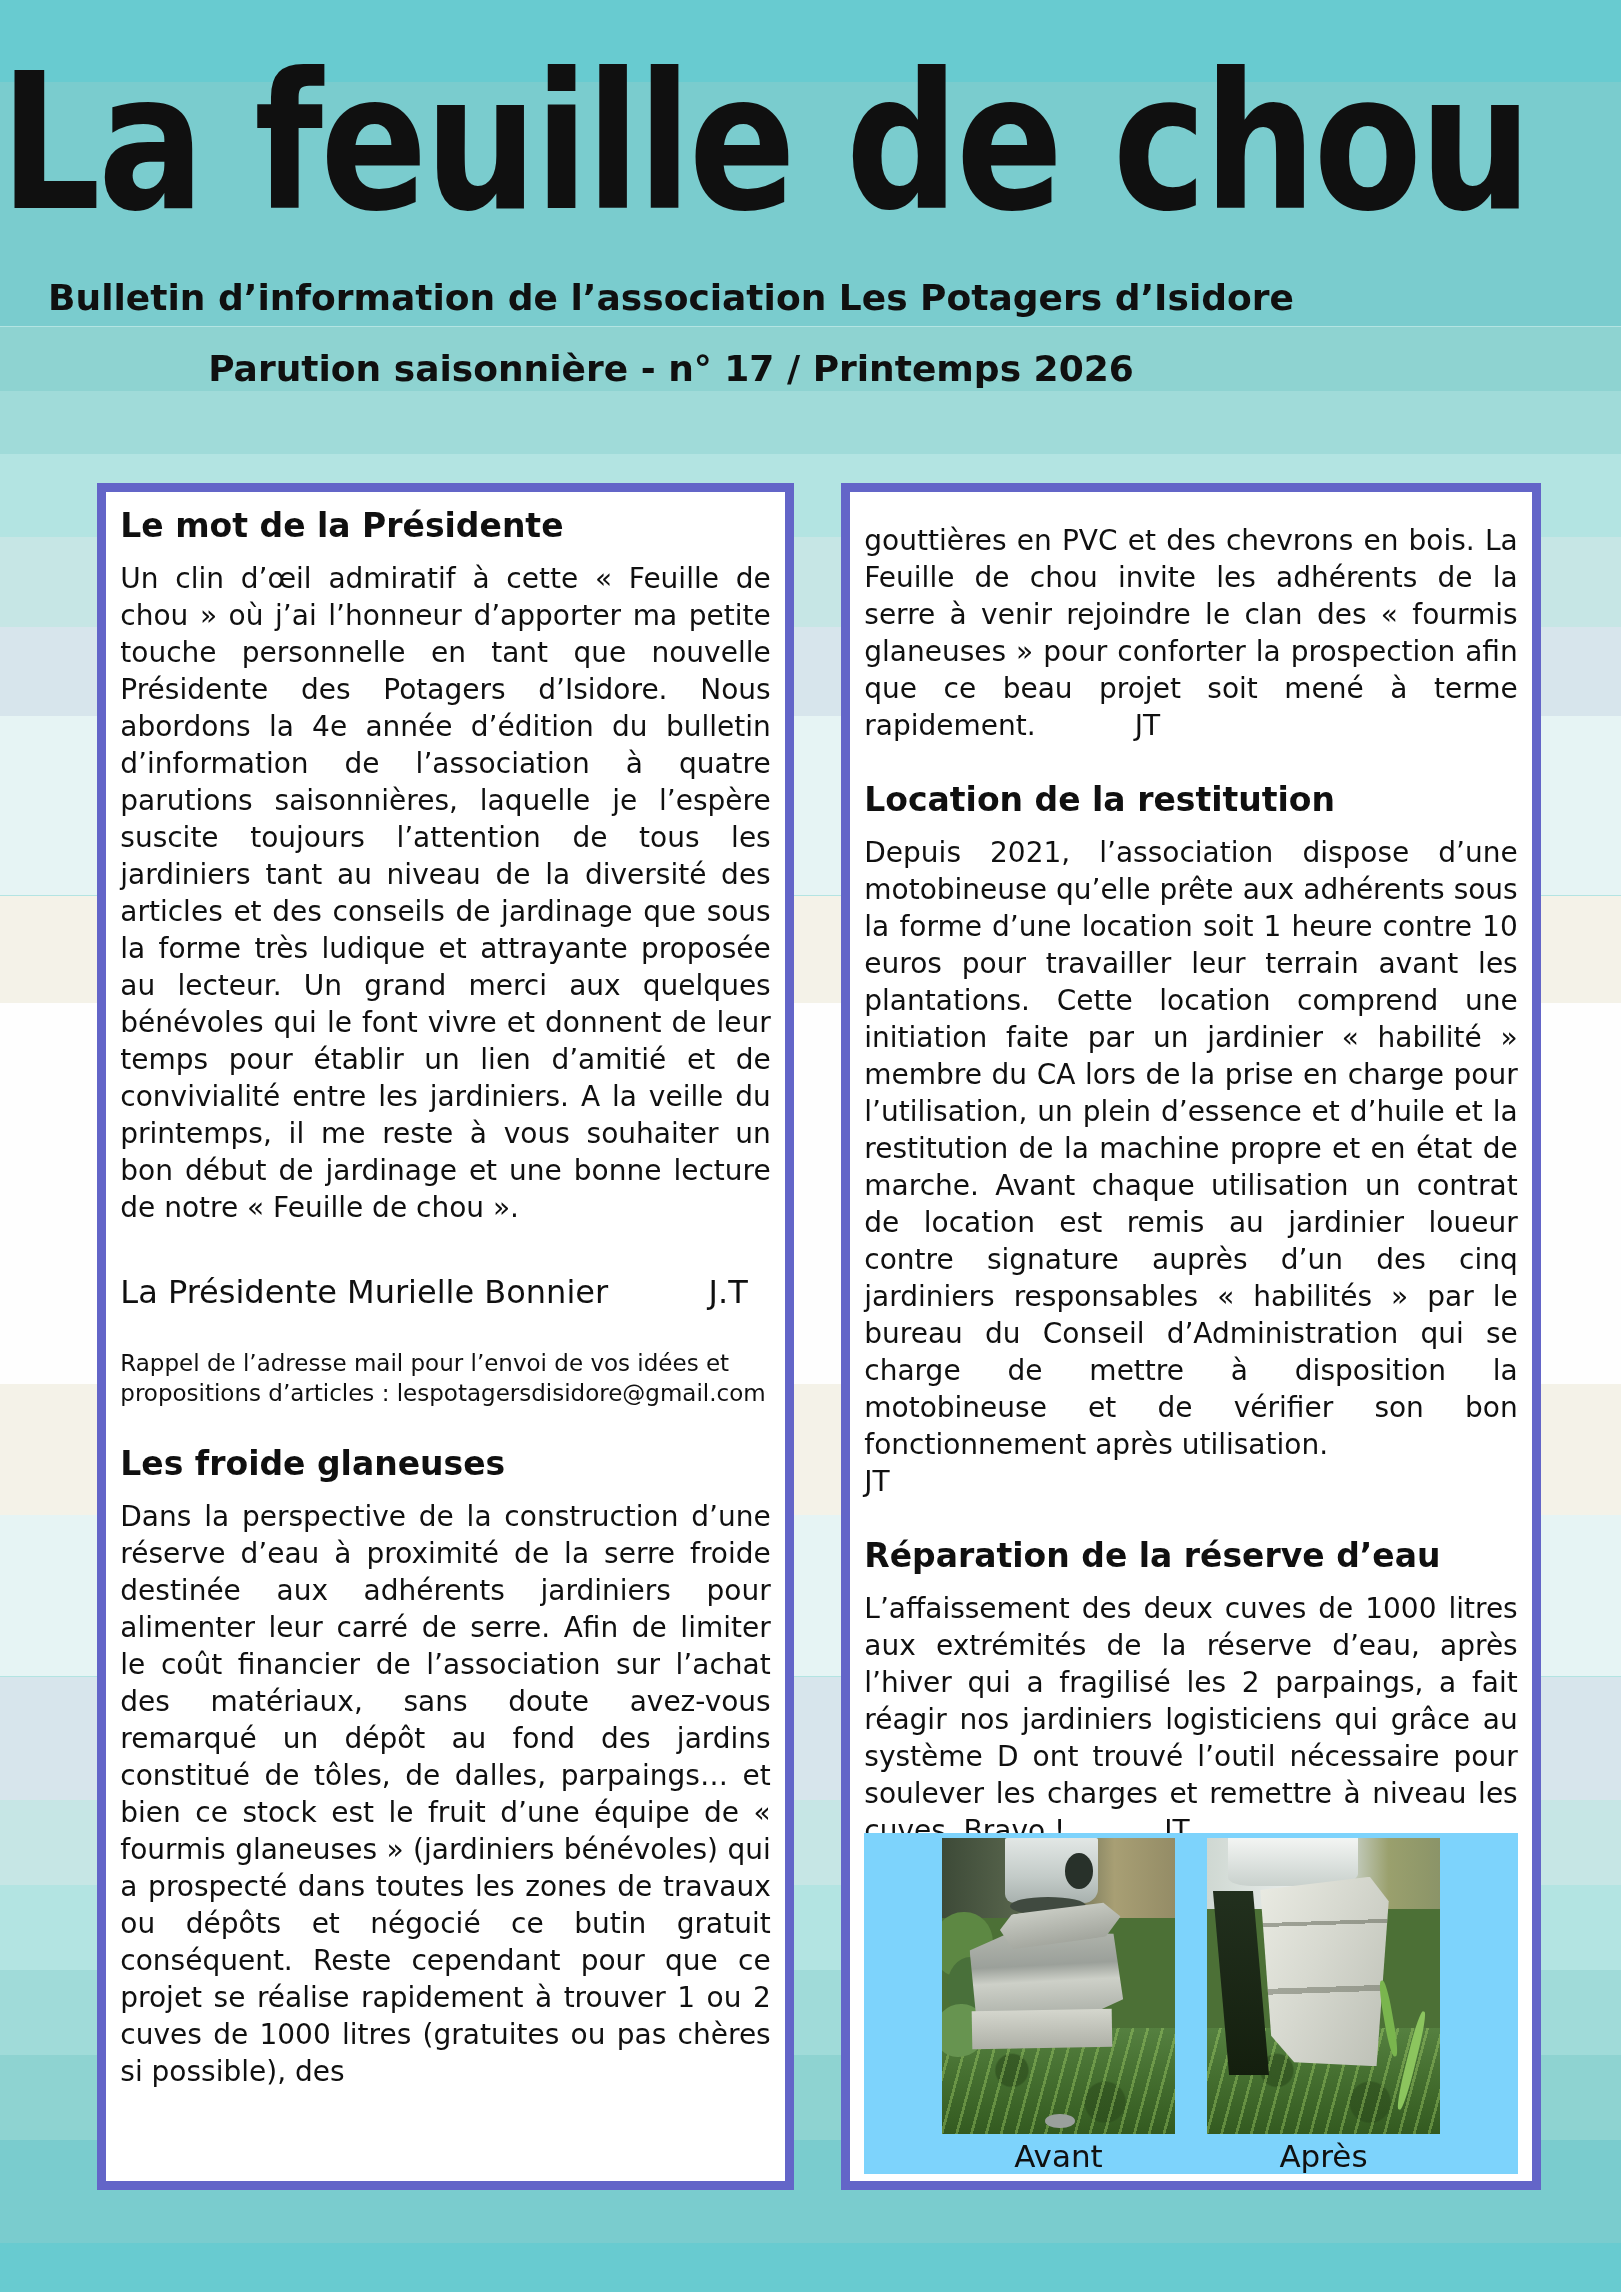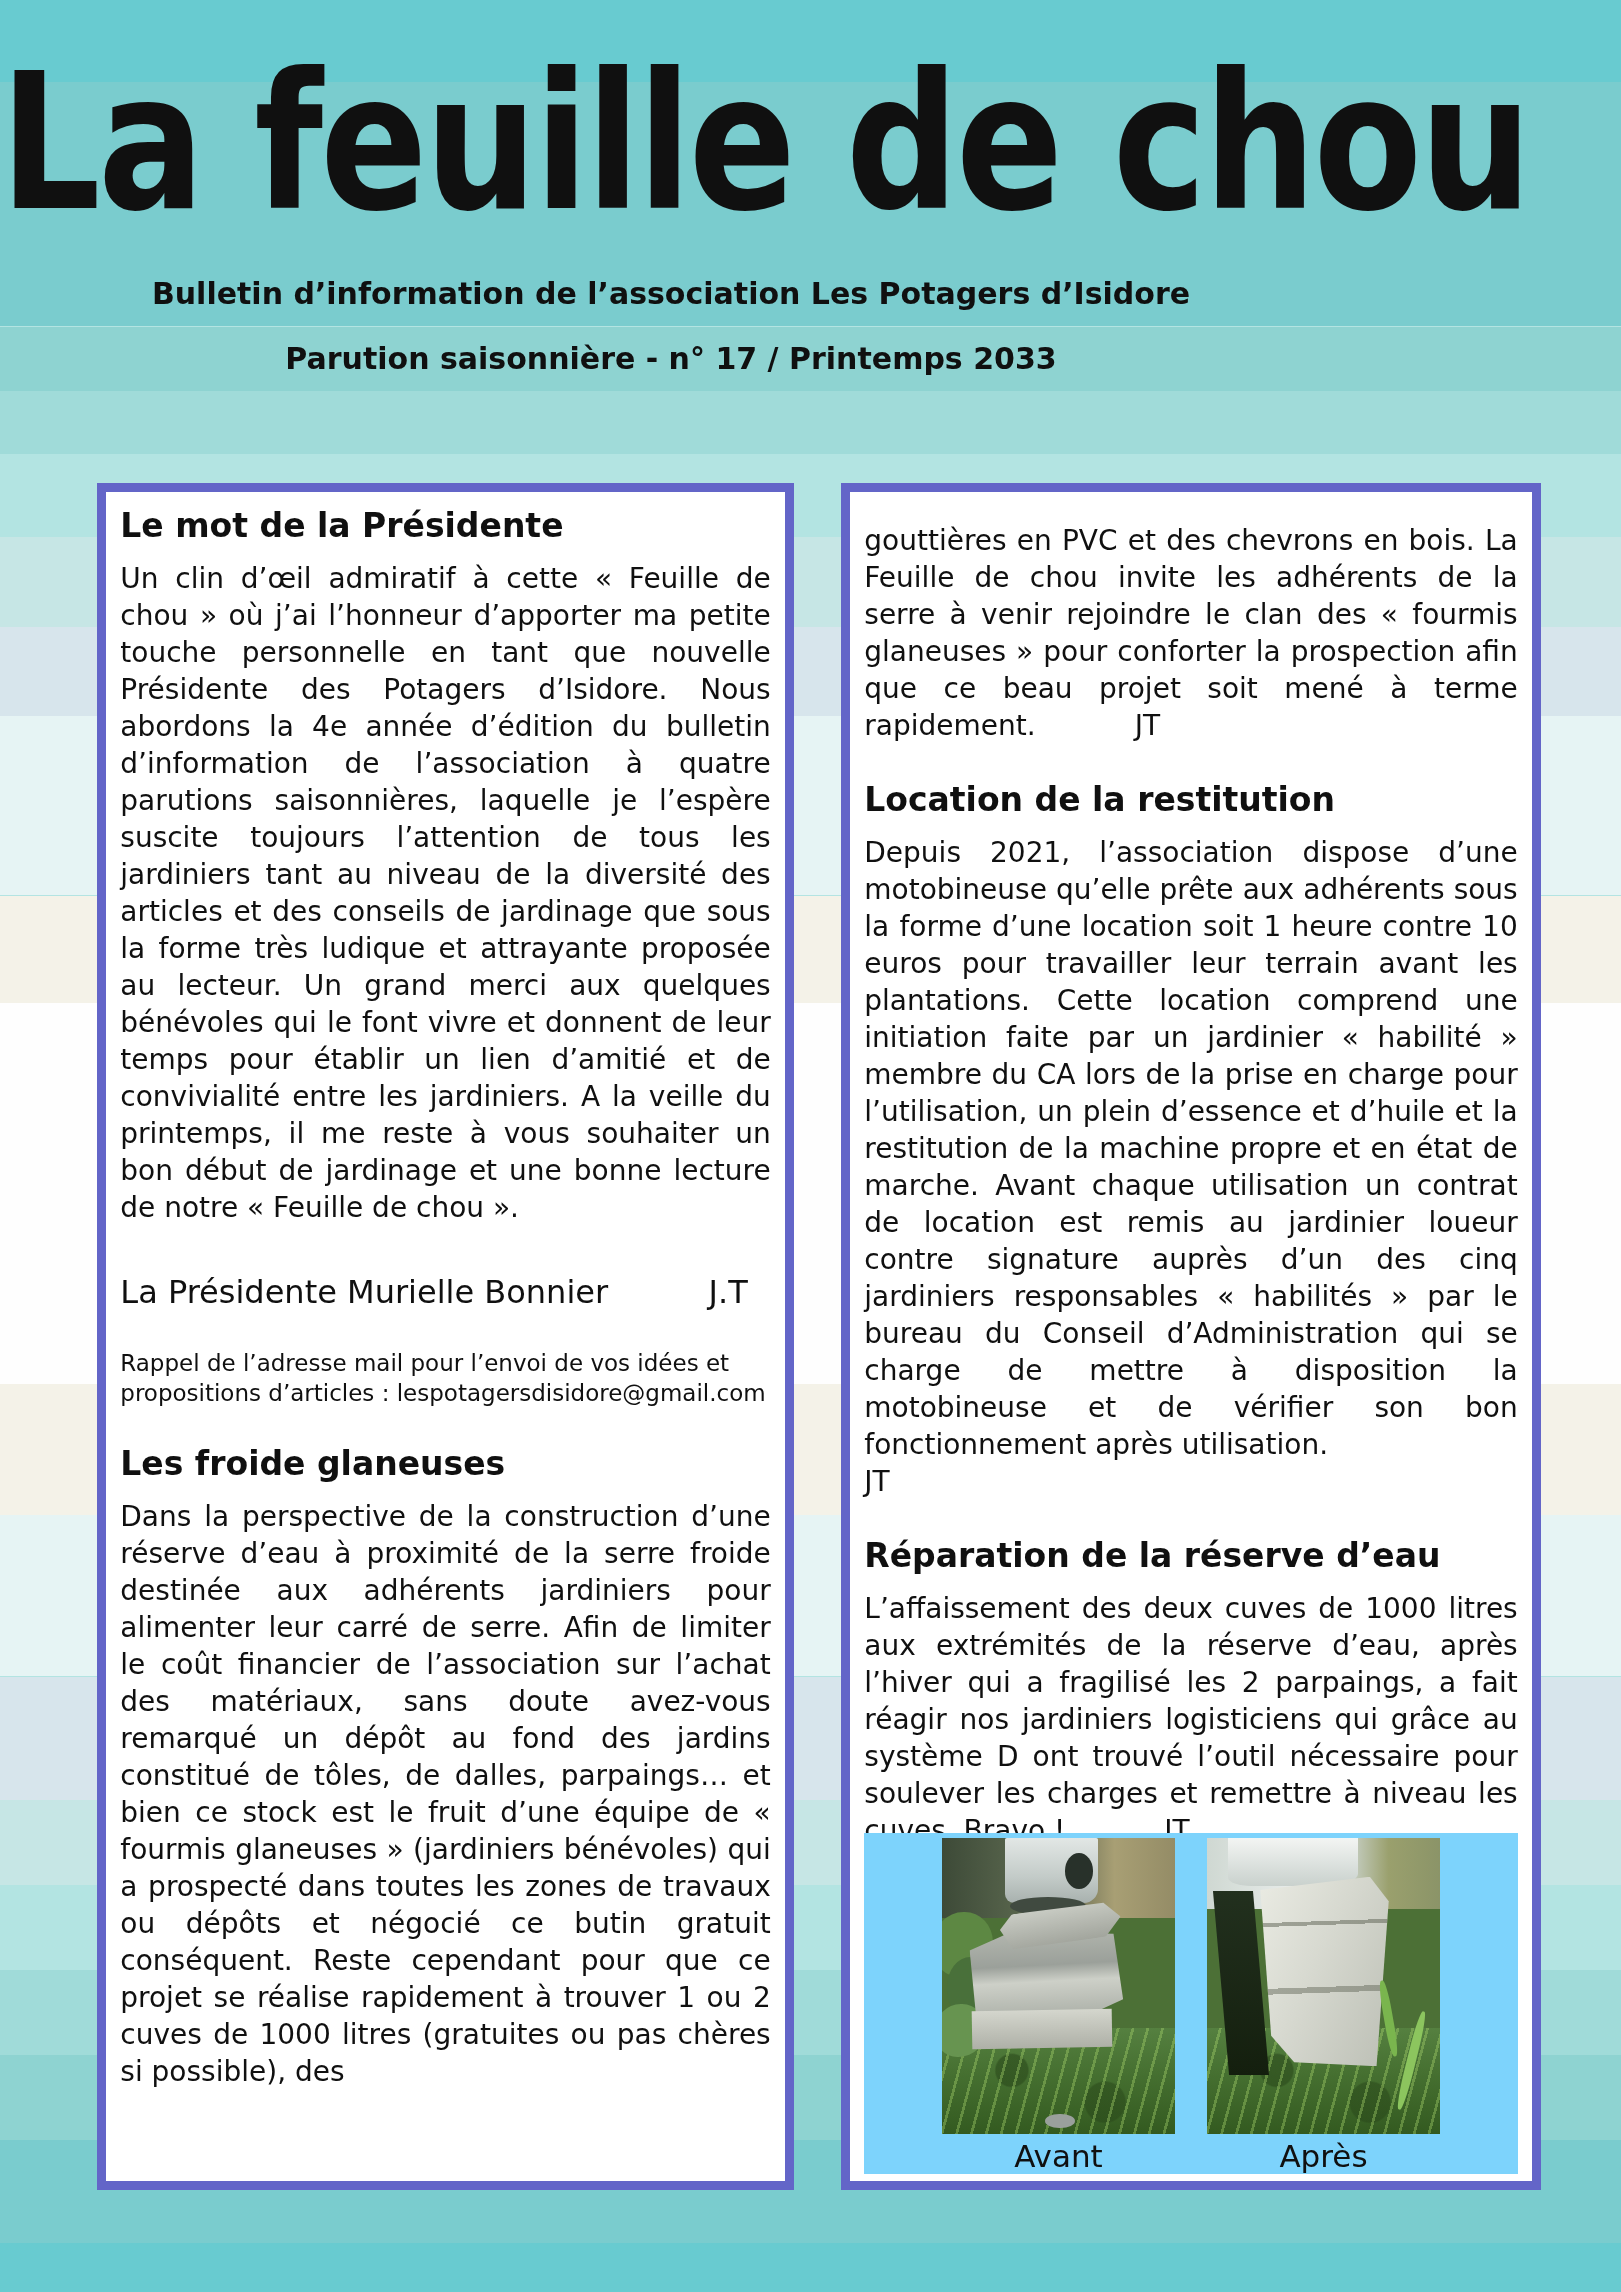--- a/index.html
+++ b/index.html
@@ -17,21 +17,21 @@
   
   .masthead { position:absolute; top:0; left:0; width:1342px; text-align:center; }
   .title {
     display:inline-block;
     margin-top:47px;
     font-size:158px; font-weight:bold; line-height:1;
     letter-spacing:-2.7px;
     transform:scaleY(1.20); transform-origin:top center;
     white-space:nowrap;
   }
-  .subtitle { font-weight:bold; font-size:30px; line-height:1.15; white-space:nowrap; }
+  .subtitle { font-weight:bold; font-size:36px; line-height:1.15; white-space:nowrap; }
   .sub1 { margin-top:72px; }
   .sub2 { margin-top:30px; }
 
   
   .columns { position:absolute; top:483px; left:97px; display:flex; gap:47px; }
   .panel {
     box-sizing:border-box;
     height:1707px;
     background:var(--panel-bg,#fff);
     border:9px solid var(--panel-border,#6365c8);
@@ -131,21 +131,21 @@
       <div style="position: absolute; left: 0px; right: 0px; top: 2055px; height: 85px; background: rgb(142, 211, 209);"></div>
       <div style="position: absolute; left: 0px; right: 0px; top: 2140px; height: 103px; background: rgb(122, 204, 206);"></div>
       <div style="position: absolute; left: 0px; right: 0px; top: 2243px; height: 49px; background: rgb(104, 203, 208);"></div>
     </div>
 
   <div class="content">
 
     <header class="masthead">
       <div class="title">La feuille de chou</div>
       <div class="subtitle sub1">Bulletin d’information de l’association Les Potagers d’Isidore</div>
-      <div class="subtitle sub2">Parution saisonnière - n° 17 / Printemps 2033</div>
+      <div class="subtitle sub2">Parution saisonnière - n° 17 / Printemps 2026</div>
     </header>
 
     <div class="columns">
 
       <section class="panel left">
         <h2 class="h first">Le mot de la Présidente</h2>
         <p class="body">Un clin d’œil admiratif à cette « Feuille de chou » où j’ai l’honneur d’apporter ma petite touche personnelle en tant que nouvelle Présidente des Potagers d’Isidore. Nous abordons la 4e année d’édition du bulletin d’information de l’association à quatre parutions saisonnières, laquelle je l’espère suscite toujours l’attention de tous les jardiniers tant au niveau de la diversité des articles et des conseils de jardinage que sous la forme très ludique et attrayante proposée au lecteur. Un grand merci aux quelques bénévoles qui le font vivre et donnent de leur temps pour établir un lien d’amitié et de convivialité entre les jardiniers. A la veille du printemps, il me reste à vous souhaiter un bon début de jardinage et une bonne lecture de notre « Feuille de chou ».</p>
         <div class="sig">
           <span>La Présidente Murielle Bonnier</span>
           <span>J.T</span>

